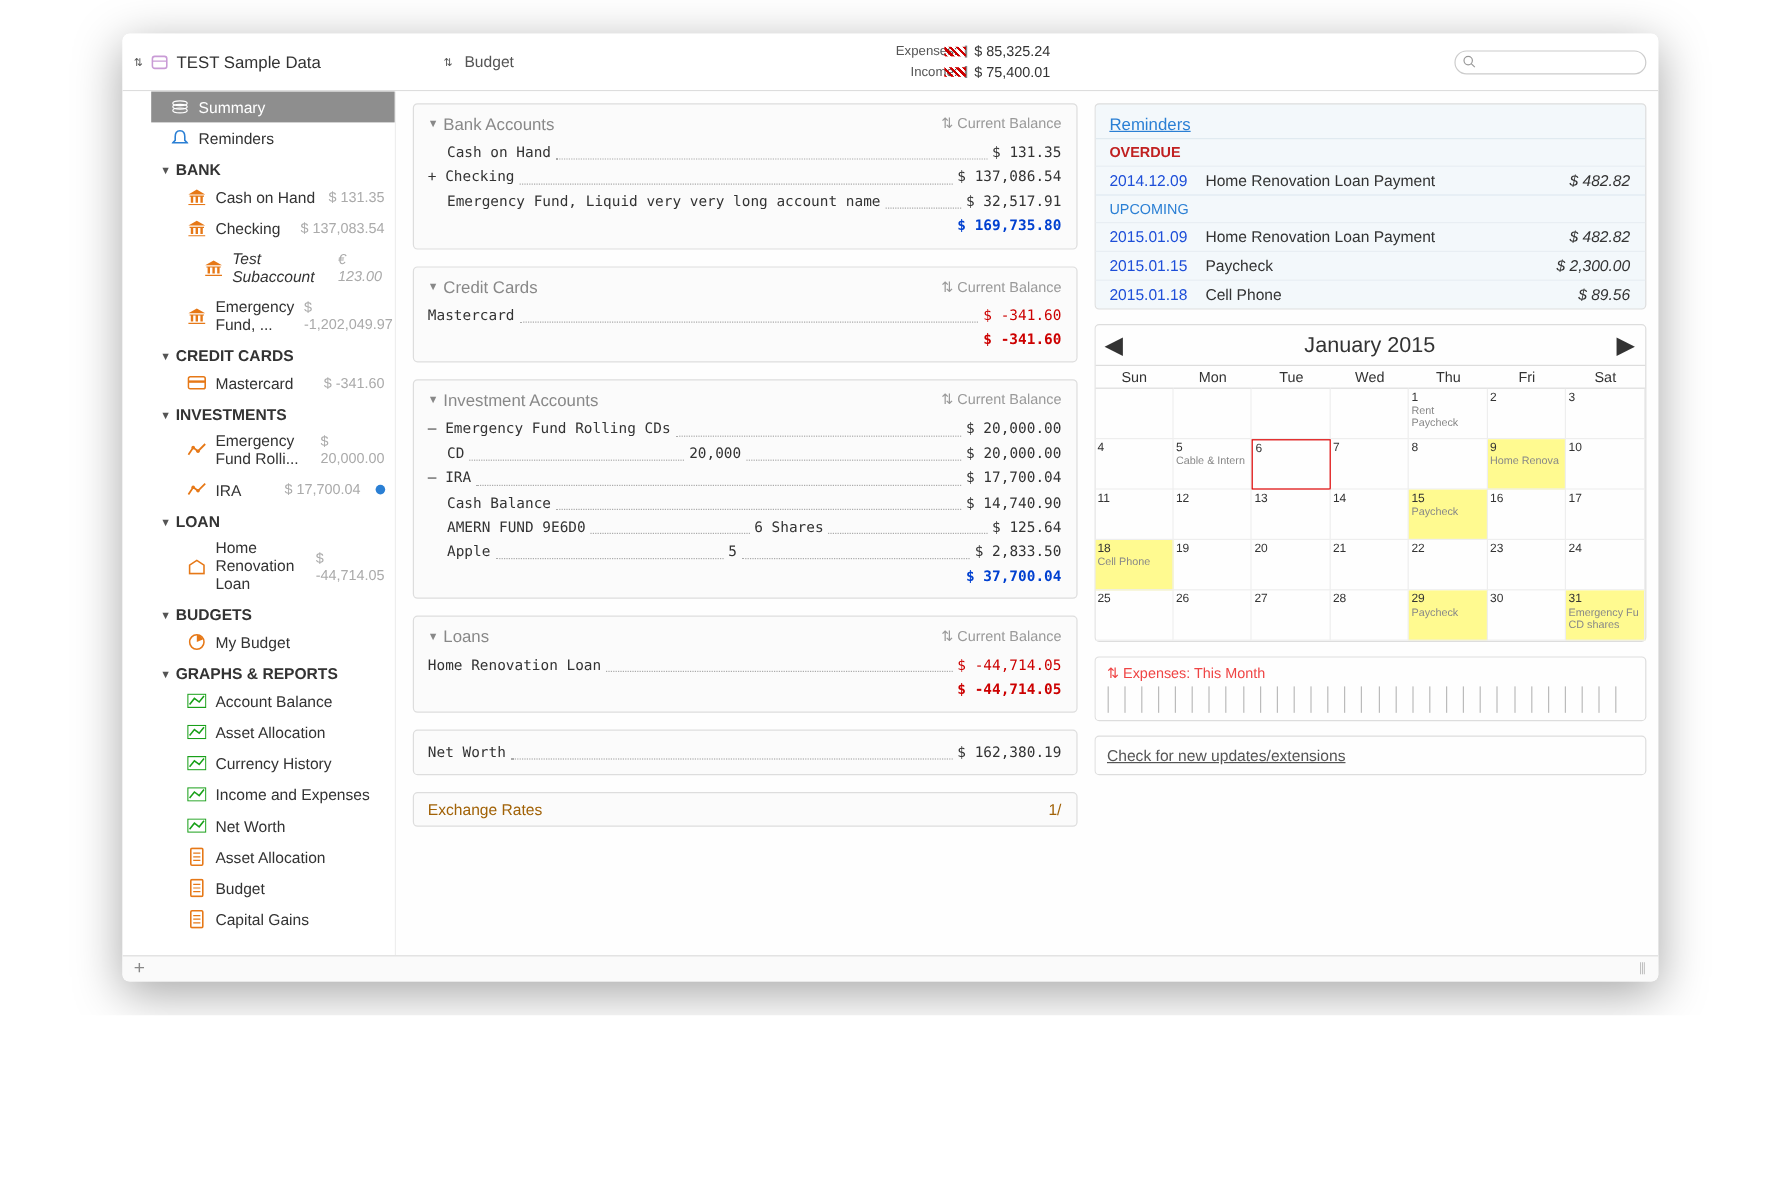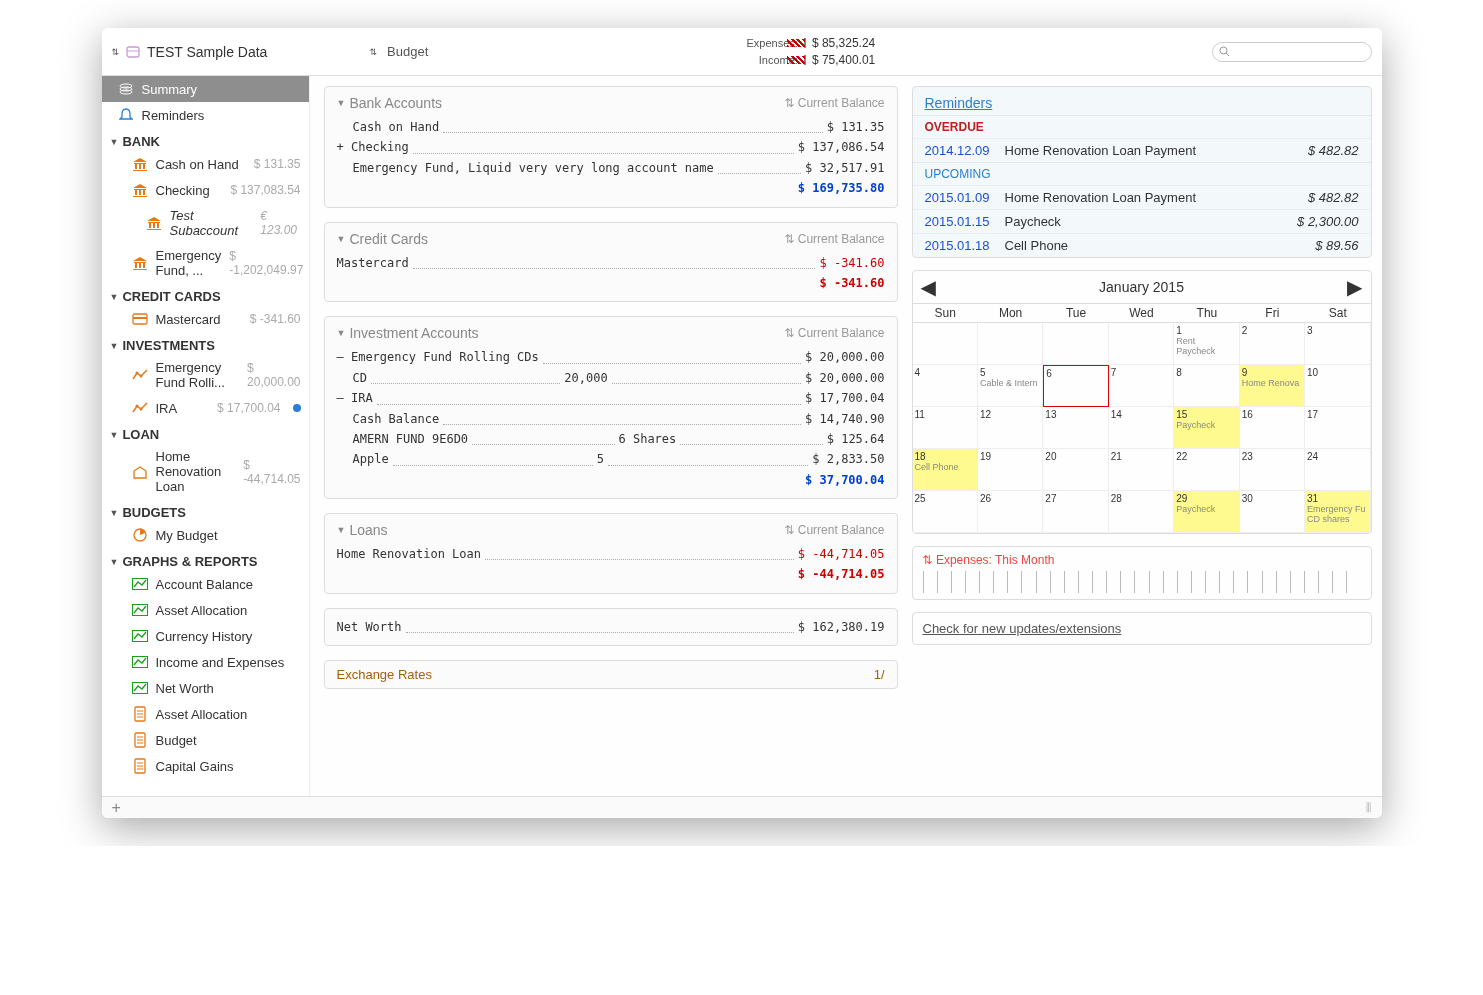--- a/index.html
+++ b/index.html
@@ -17,21 +17,21 @@
 .budget-lbl{font-size:13px;color:#555;margin-right:4px;}
 .bars{flex:1; display:flex; flex-direction:column; gap:3px; font-size:11px;}
 .bar-row{display:flex;align-items:center;gap:6px;}
 .bar-row .cap{width:56px;text-align:right;color:#555;}
 .bar-track{flex:1;height:10px;border:1px solid #888;position:relative;background:#fff;}
 .bar-fill{height:100%;}
 .bar-amt{width:90px;font-size:12px;color:#333;text-align:left;}
 .hatch{position:absolute;top:0;right:0;bottom:0;width:18px;background:repeating-linear-gradient(45deg,#c00,#c00 2px,transparent 2px,transparent 4px);}
 .search{border:1px solid #ccc;border-radius:10px;width:160px;height:20px;display:flex;align-items:center;padding:0 6px;color:#999;}
 .content{flex:1;display:flex;overflow:hidden;}
-.sidebar{width:208px;background:#fff;border-right:1px solid #eee;overflow-y:auto;}
+.sidebar{width:228px;background:#fff;border-right:1px solid #eee;overflow-y:auto;padding-left:24px;}
 .sb-item{display:flex;align-items:center;padding:5px 8px 5px 16px;gap:8px;font-size:13px;color:#333;cursor:pointer;}
 .sb-item.sub{padding-left:30px;}
 .sb-item.subsub{padding-left:44px;font-style:italic;}
 .sb-item.sel{background:#8e8e8e;color:#fff;}
 .sb-amt{margin-left:auto;color:#aaa;font-size:12px;}
 .sb-hdr{font-weight:bold;padding:6px 8px 2px 8px;font-size:13px;display:flex;align-items:center;gap:4px;}
 .tri{font-size:9px;color:#555;}
 .ic{width:16px;height:16px;display:inline-flex;align-items:center;justify-content:center;}
 .main{flex:1;overflow-y:auto;padding:10px 14px;background:#fefefe;}
 .right{width:470px;overflow-y:auto;padding:10px 10px 10px 0;background:#fefefe;}
@@ -50,21 +50,21 @@
 .rem-card{border:1px solid #ddd;border-radius:4px;background:#f3f8fb;margin-bottom:12px;}
 .rem-hdr{padding:8px 12px 4px;color:#2a7fd4;text-decoration:underline;font-size:14px;}
 .rem-sec{padding:4px 12px;font-size:12px;}
 .rem-sec.ov{color:#c02020;font-weight:600;border-top:1px solid #e0eaf0;}
 .rem-row{display:flex;padding:4px 12px;border-top:1px solid #e8eef3;font-size:13px;}
 .rem-row .d{width:80px;color:#1d4ed8;}
 .rem-row .t{flex:1;}
 .rem-row .a{text-align:left;font-style:italic;}
 .cal{border:1px solid #ddd;border-radius:4px;margin-bottom:12px;}
 .cal-hdr{display:flex;align-items:center;padding:4px 8px;}
-.cal-hdr .mo{flex:1;text-align:center;font-size:14px;}
+.cal-hdr .mo{flex:1;text-align:center;font-size:18px;}
 .cal-hdr .nav{font-size:20px;cursor:pointer;}
 .cal-days{display:grid;grid-template-columns:repeat(7,1fr);border-top:1px solid #ddd;}
 .cal-dh{text-align:center;font-size:12px;padding:2px;border-bottom:1px solid #ddd;}
 .cal-cell{border-right:1px solid #eee;border-bottom:1px solid #eee;height:42px;font-size:10px;padding:2px;position:relative;overflow:hidden;}
 .cal-cell .num{font-size:10px;color:#333;}
 .cal-cell .ev{font-size:9px;color:#888;}
 .cal-cell.hi{background:#fffa90;}
 .cal-cell.today{border:1px solid #d00;}
 .exp-card{border:1px solid #ddd;border-radius:4px;padding:6px 10px;margin-bottom:12px;}
 .exp-card .lbl{font-size:12px;color:#ef4444;margin-bottom:4px;}

